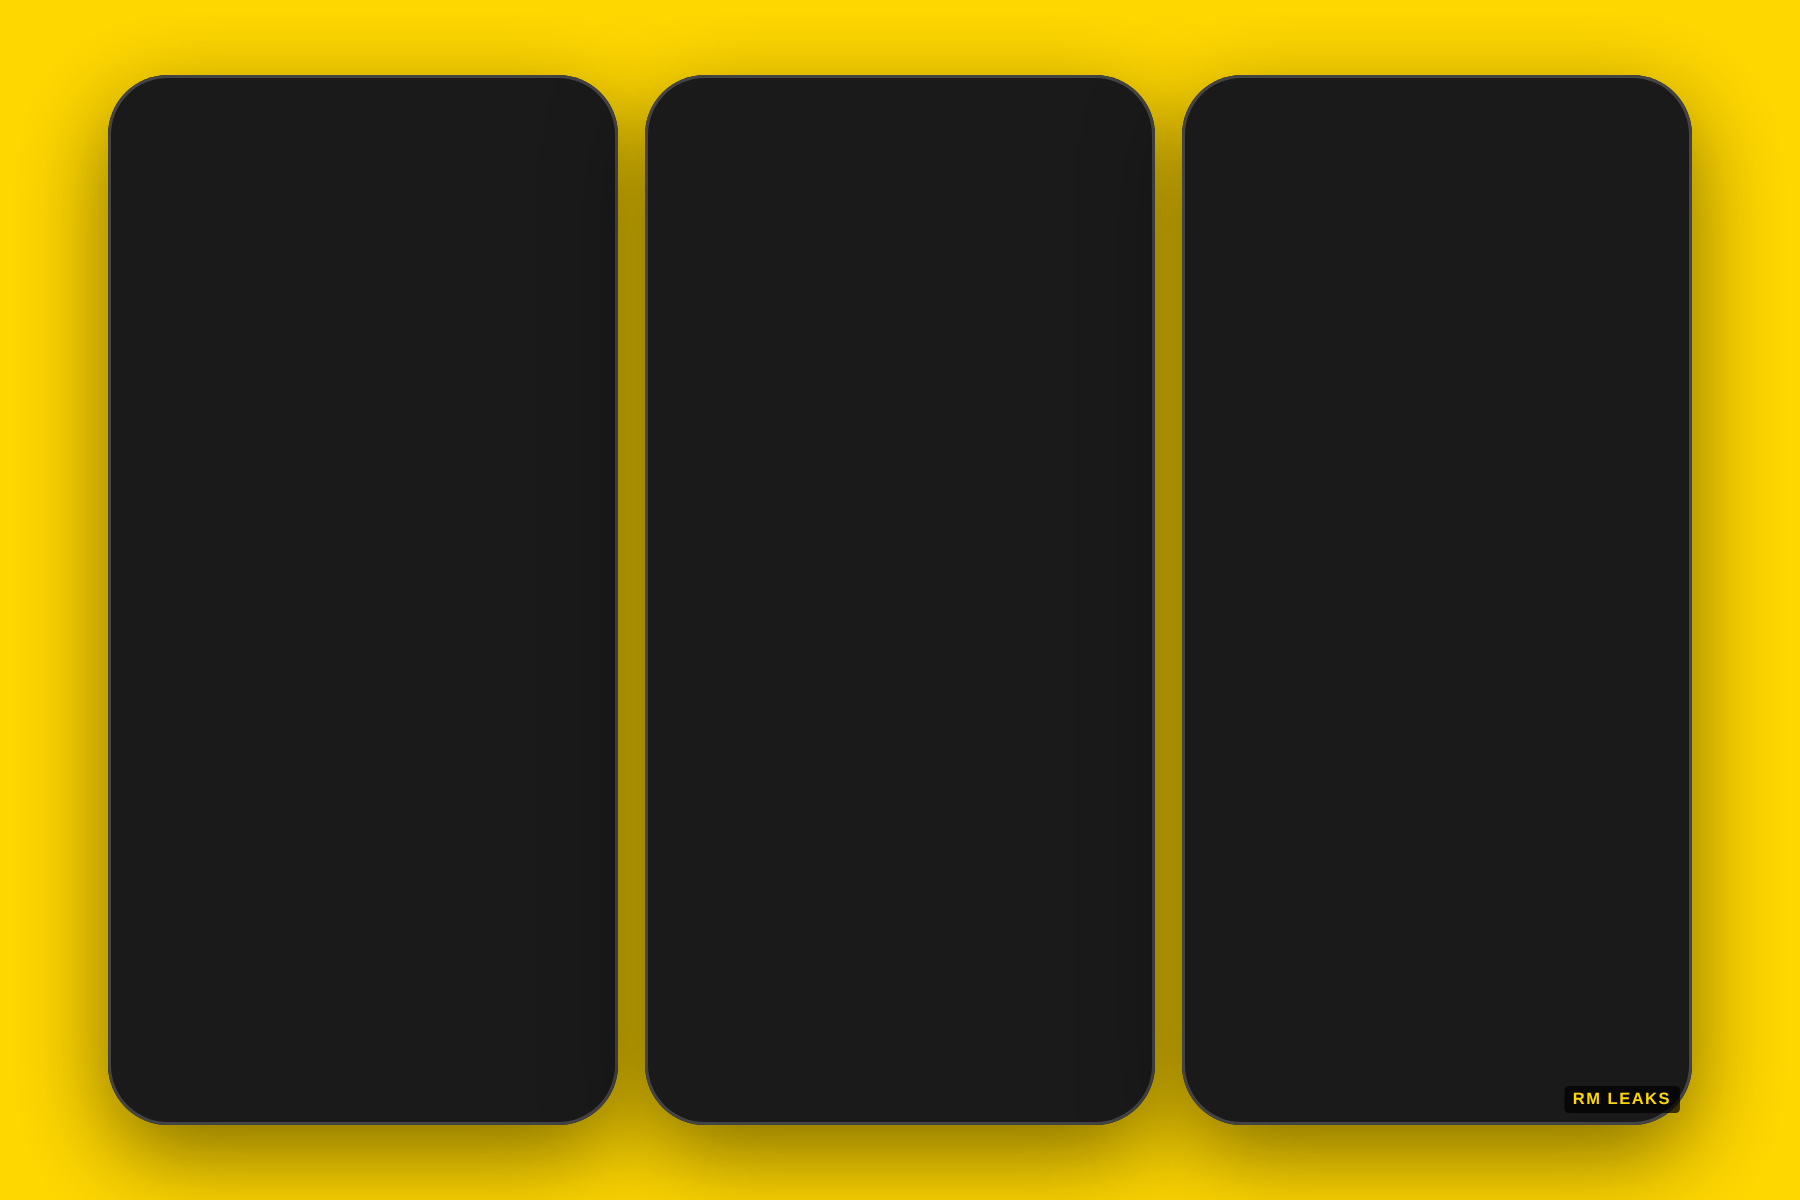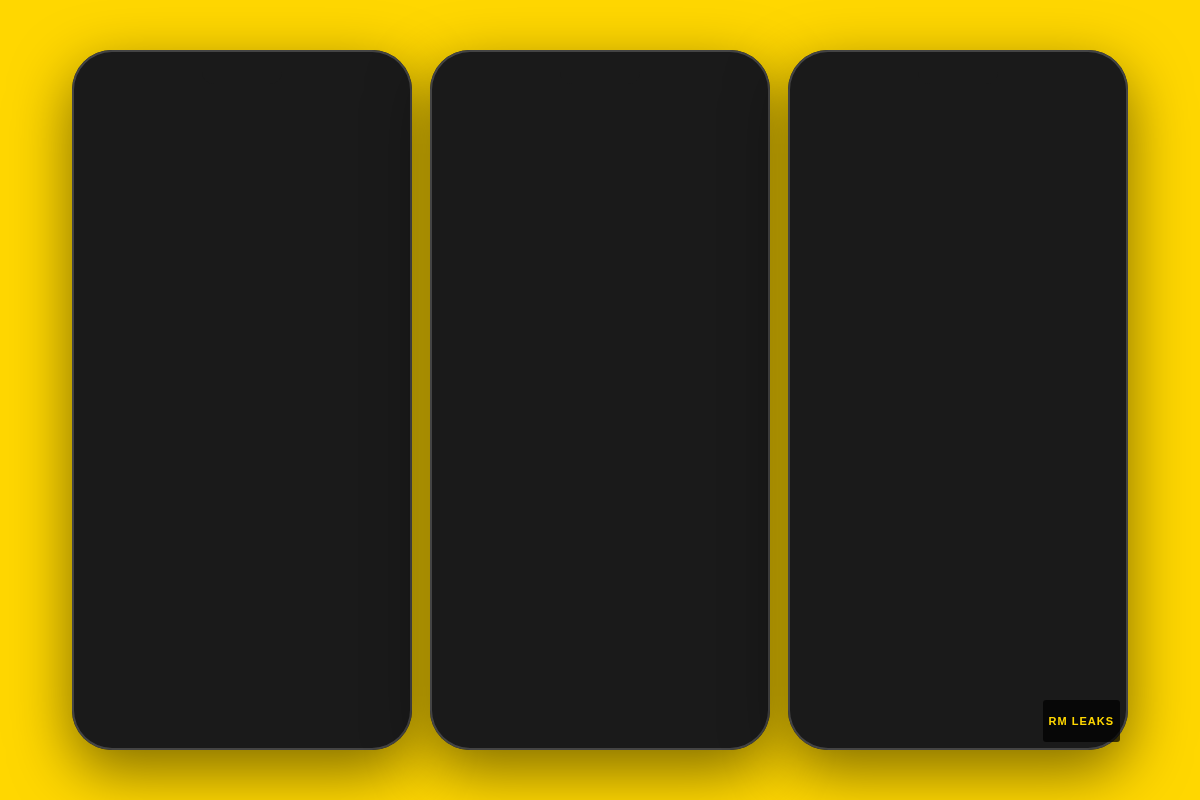--- a/index.html
+++ b/index.html
@@ -526,21 +526,21 @@
 
     
     .watermark {
       position: absolute;
       bottom: 8px;
       right: 8px;
       background: rgba(0,0,0,0.7);
       color: #FFD700;
       font-size: 11px;
       font-weight: 800;
-      padding: 15px 6px;
+      padding: 3px 6px;
       border-radius: 3px;
       z-index: 100;
       letter-spacing: 1px;
     }
 
     .person-in-image {
       position: absolute;
       right: 20px;
       top: 0;
       bottom: 0;

